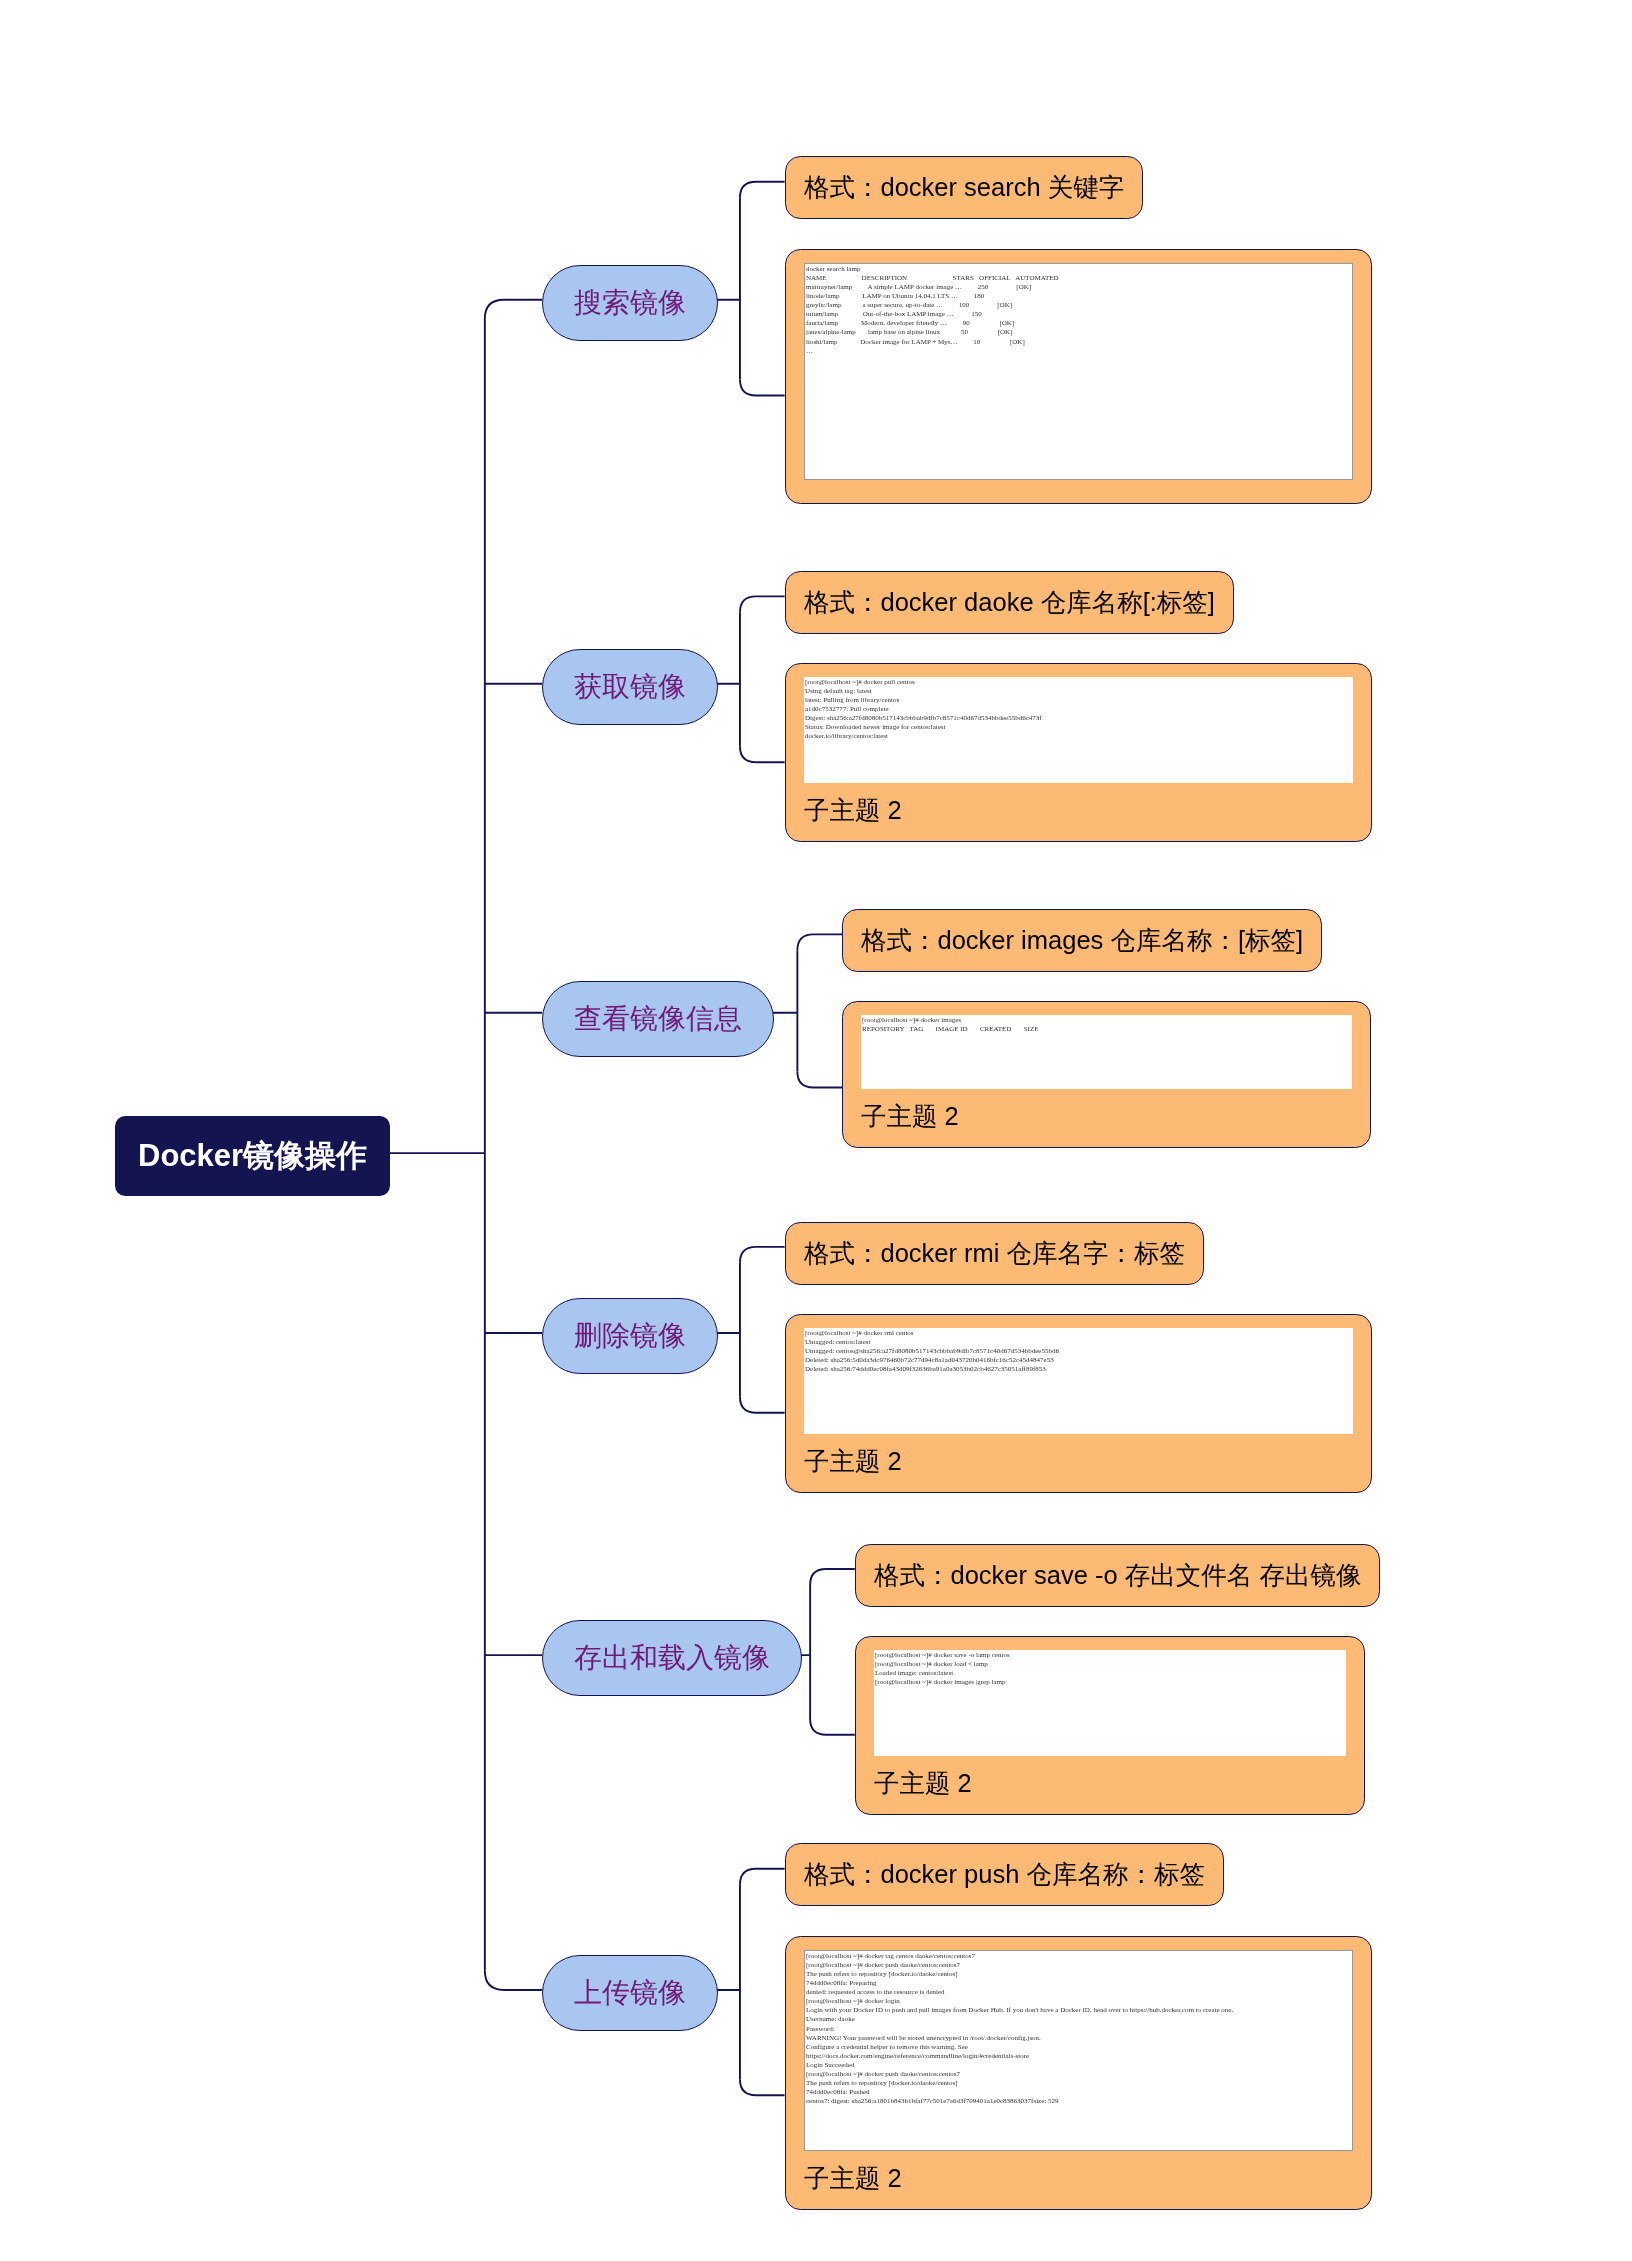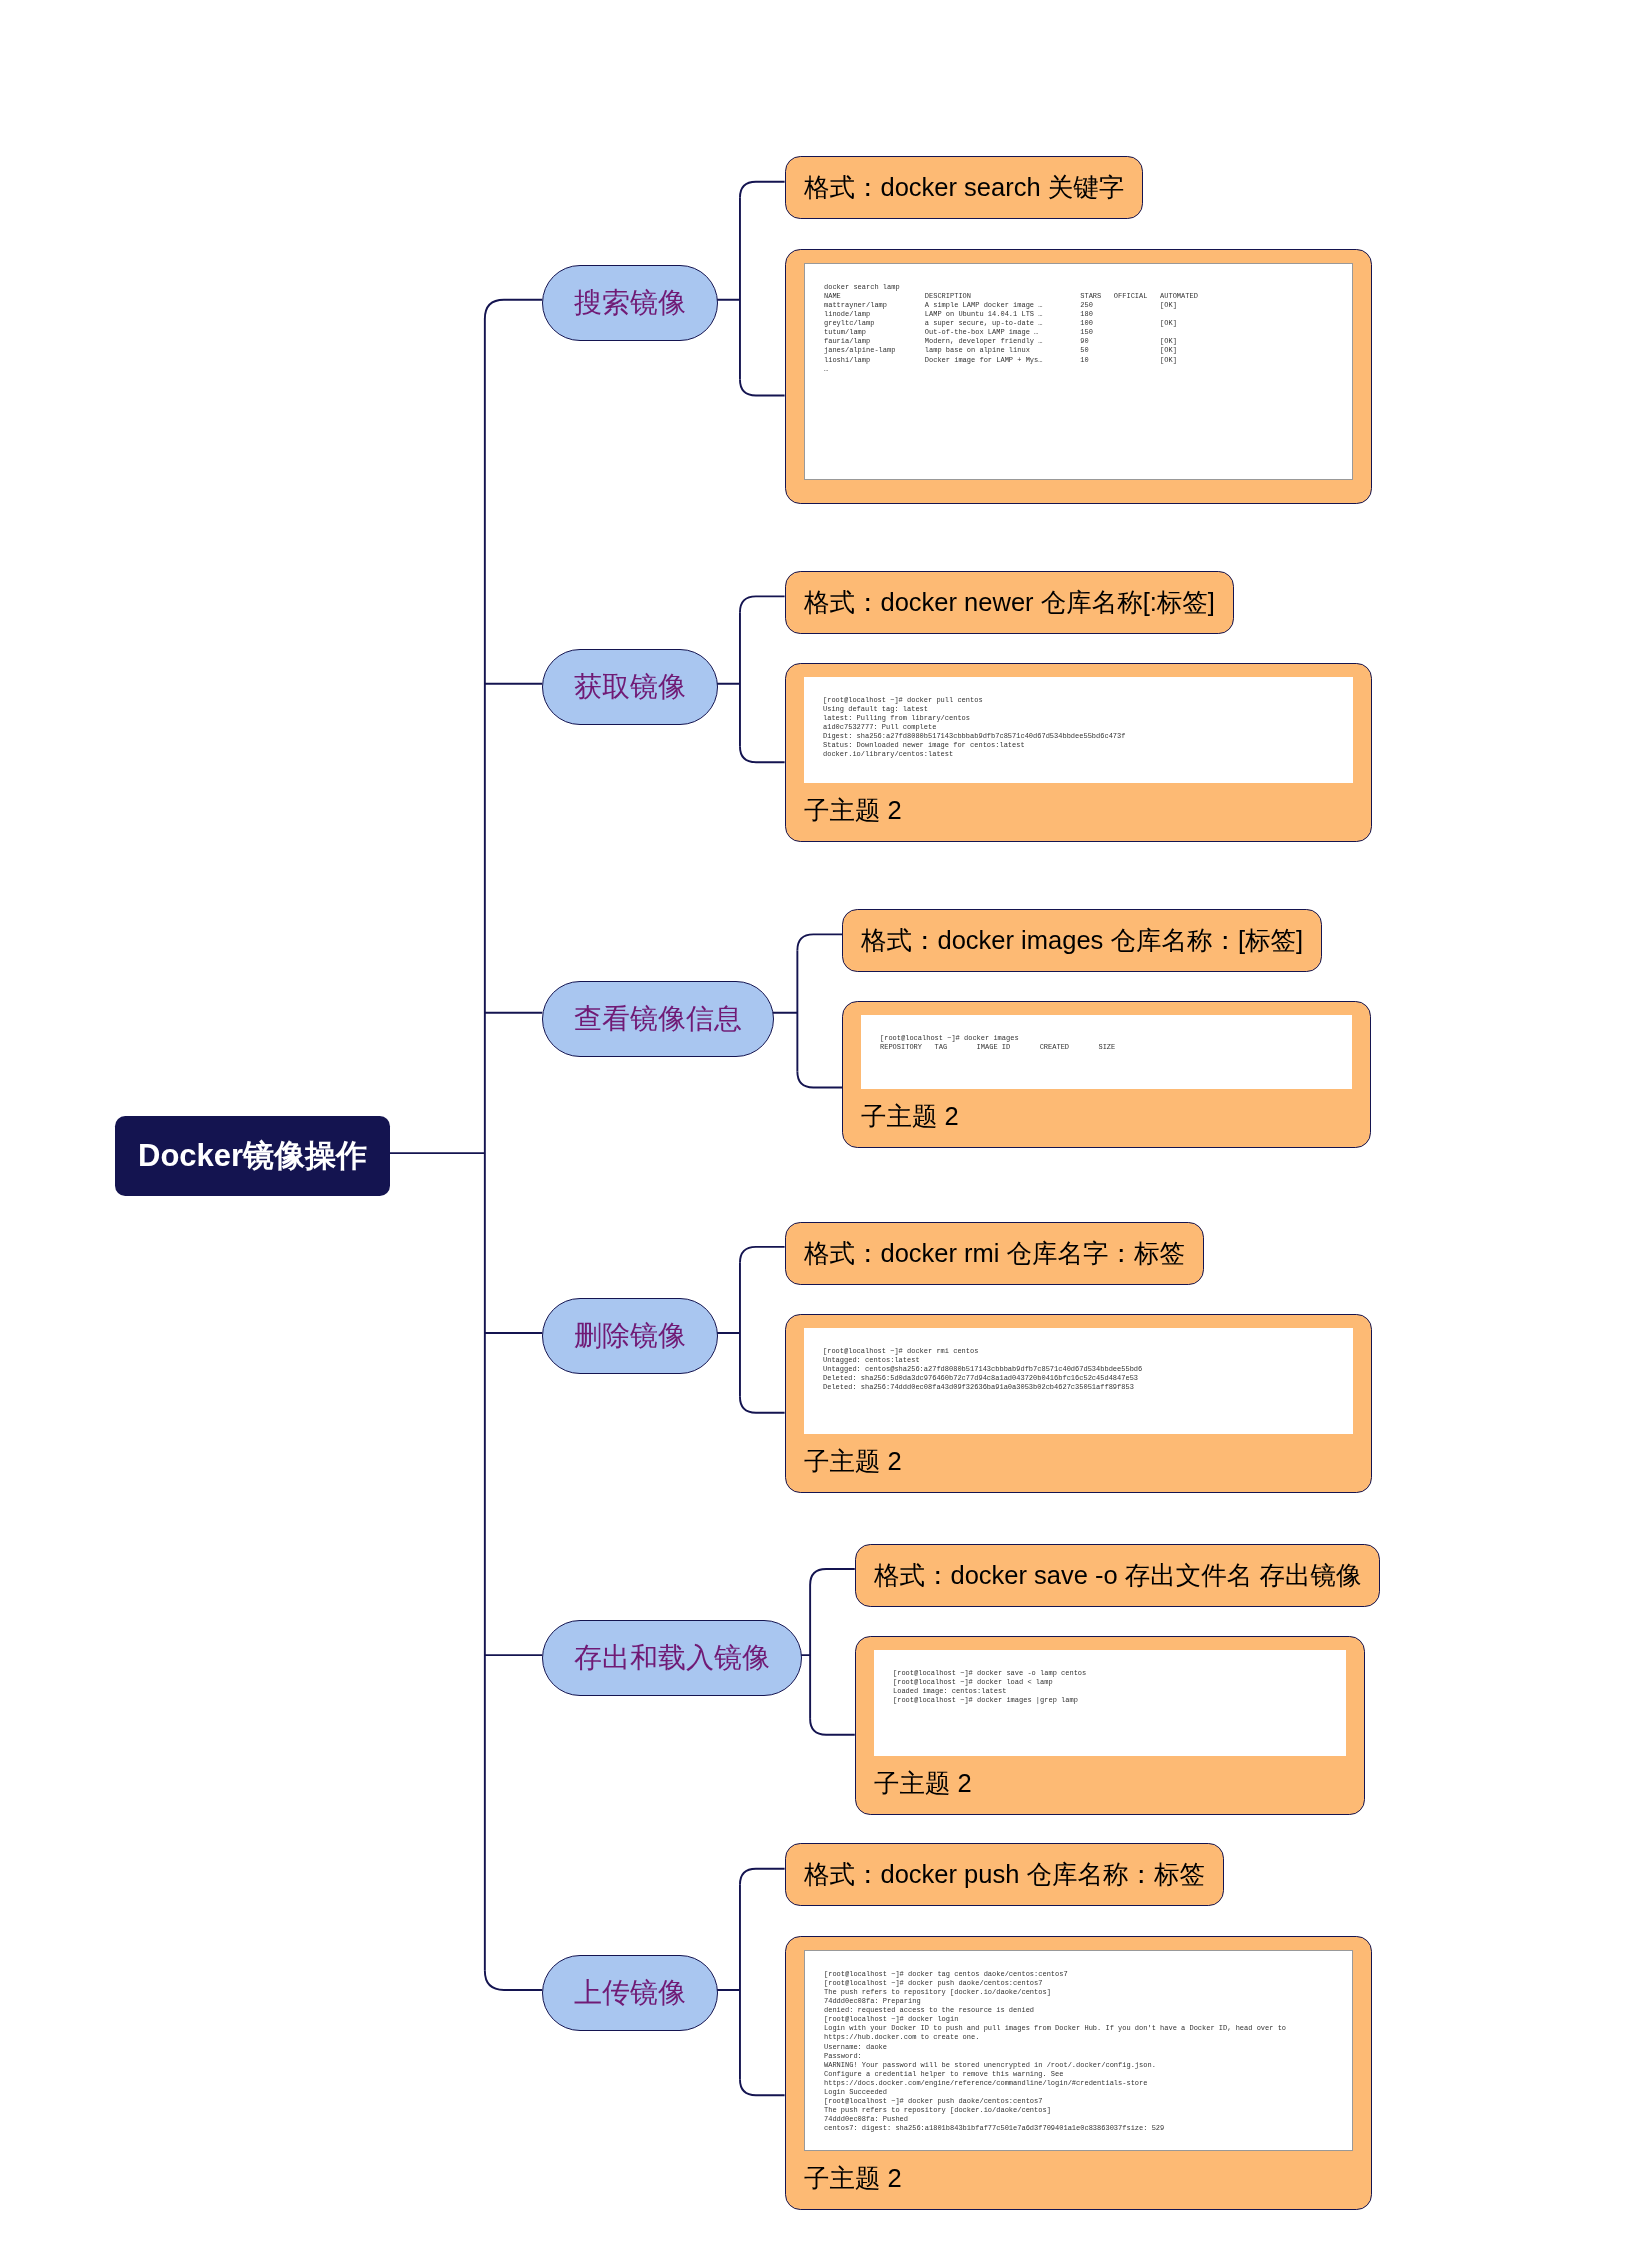--- a/index.html
+++ b/index.html
@@ -58,28 +58,28 @@
     font-weight: 400;
     box-sizing: border-box;
   }
   .leaf-node.tall {
     display: flex;
     flex-direction: column;
   }
   .leaf-node .terminal {
     flex: 1;
     background: #ffffff;
-    font-family: Liberation Mono, monospace;
+    font-family: Liberation Serif, serif;
     font-size: 7px;
     color: #333;
     line-height: 1.3;
     white-space: pre-wrap;
     overflow: hidden;
     margin-bottom: 10px;
-    padding: 19px;
+    padding: 1px;
   }
   .leaf-node .terminal.bordered {
     border: 0.6px solid #999;
   }
   .leaf-node .caption {
     font-size: 25.5px;
   }
   .watermark {
     position: absolute;
     color: #e5e5e5;
@@ -159,21 +159,21 @@
 linode/lamp             LAMP on Ubuntu 14.04.1 LTS …         180
 greyltc/lamp            a super secure, up-to-date …         100                [OK]
 tutum/lamp              Out-of-the-box LAMP image …          150
 fauria/lamp             Modern, developer friendly …         90                 [OK]
 janes/alpine-lamp       lamp base on alpine linux            50                 [OK]
 lioshi/lamp             Docker image for LAMP + Mys…         10                 [OK]
 …</div>
   </div>
 
   <div class="branch-node" style="left:542px; top:649px;">获取镜像</div>
-  <div class="leaf-node" style="left:785px; top:571px;">格式：docker newer 仓库名称[:标签]</div>
+  <div class="leaf-node" style="left:785px; top:571px;">格式：docker daoke 仓库名称[:标签]</div>
   <div class="leaf-node tall" style="left:785px; top:663px; width:587px; height:179px;">
     <div class="terminal">[root@localhost ~]# docker pull centos
 Using default tag: latest
 latest: Pulling from library/centos
 a1d0c7532777: Pull complete
 Digest: sha256:a27fd8080b517143cbbbab9dfb7c8571c40d67d534bbdee55bd6c473f
 Status: Downloaded newer image for centos:latest
 docker.io/library/centos:latest</div>
     <div class="caption">子主题 2</div>
   </div>

